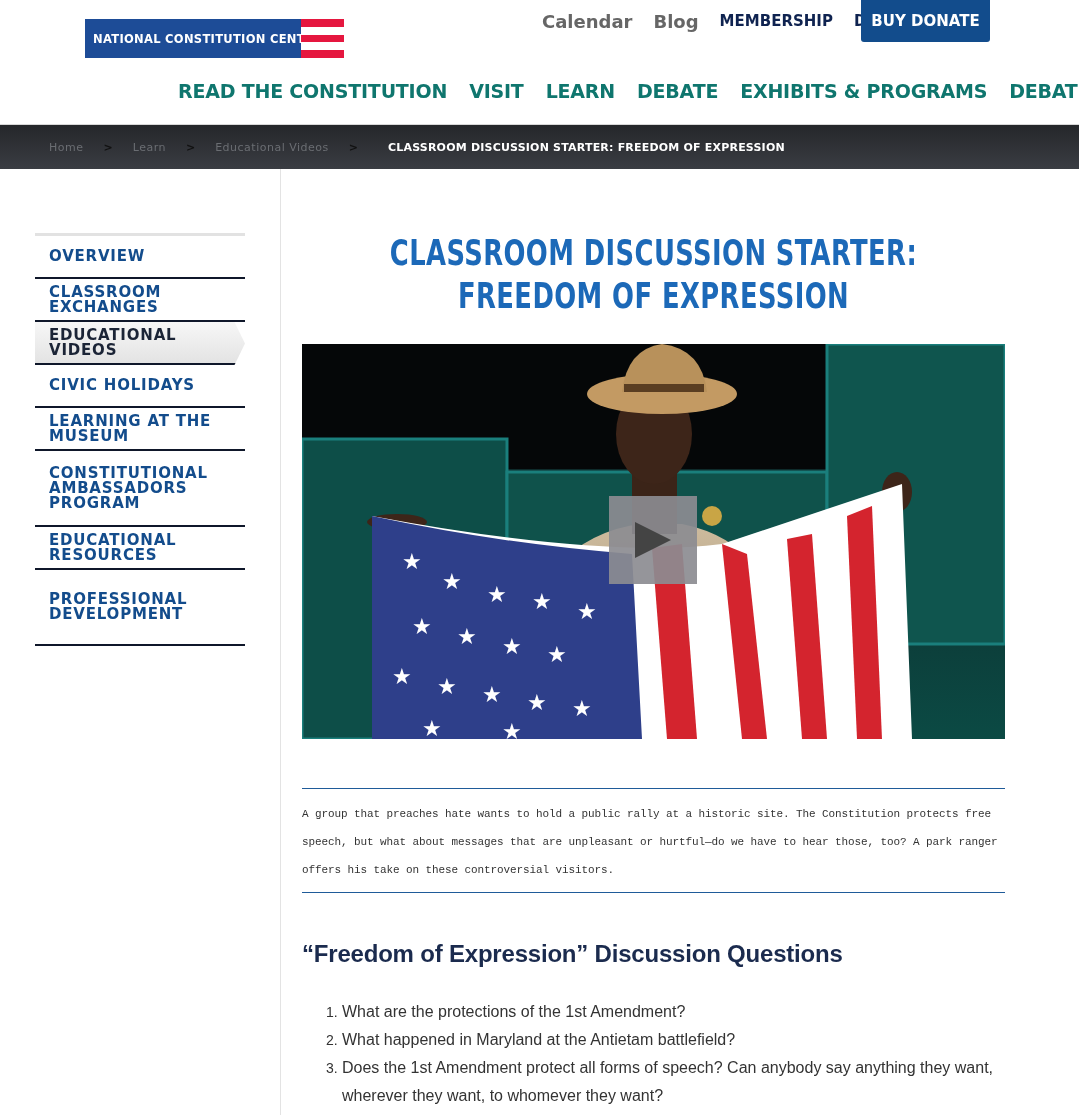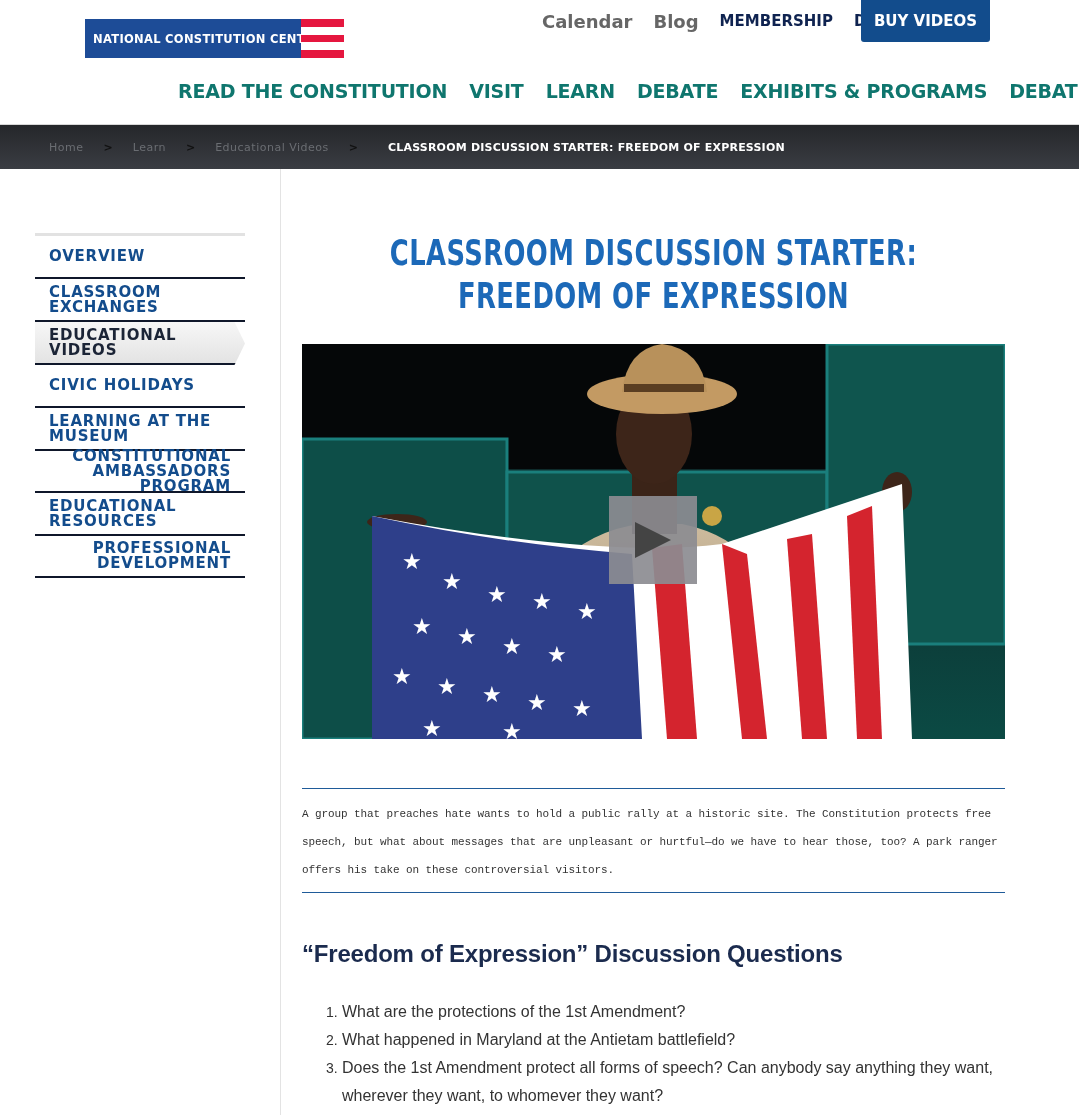--- a/index.html
+++ b/index.html
@@ -29,21 +29,21 @@
   .breadcrumb-bar { position: absolute; left: 0; top: 124px; width: 1079px; height: 45px; background: linear-gradient(#25272a, #3a3d43); border-top: 1px solid #d8d8d8; display: flex; align-items: center; padding-left: 49px; gap: 8px; }
   .bc-link { font-family: "DejaVu Sans", sans-serif; font-size: 11px; color: #6a6d72; letter-spacing: 0.5px; }
   .bc-sep { font-family: "DejaVu Sans", sans-serif; font-size: 11px; font-weight: bold; color: #111; margin: 0 12px; }
   .bc-current { font-family: "DejaVu Sans", sans-serif; font-size: 11px; font-weight: bold; color: #fff; margin-left: 10px; letter-spacing: 0.2px; }
 
   
   .sidebar-divider { position: absolute; left: 280px; top: 169px; width: 1px; height: 946px; background: #e3e3e3; }
   .sidebar { position: absolute; left: 35px; top: 233px; width: 210px; border-top: 3px solid #e2e2e2; }
   .side-item { display: flex; align-items: center; padding: 0 14px; border-bottom: 2px solid #0f172a; font-family: "DejaVu Sans", sans-serif; font-weight: bold; font-size: 15px; letter-spacing: 0.8px; color: #134c8c; line-height: 15px; }
   .side-item.h1 { height: 43px; }
-  .side-item.h2 { height: 42px; text-align: right; }
+  .side-item.h2 { height: 76px; }
   .side-item.active { color: #1b2436; background: linear-gradient(#f7f7f7, #e3e3e3); clip-path: polygon(0 0, 95% 0, 100% 50%, 95% 100%, 0 100%); }
 
   
   .page-title { position: absolute; left: 302px; top: 232px; width: 703px; text-align: center; font-family: "DejaVu Sans Condensed", "DejaVu Sans", sans-serif; font-stretch: condensed; font-size: 35px; line-height: 43px; color: #1c69b8; letter-spacing: 0.5px; transform: scaleX(0.82); transform-origin: center; }
 
   .video { position: absolute; left: 302px; top: 344px; width: 703px; height: 395px; overflow: hidden; background: #0d4a44; }
   .video svg { display: block; }
   .play-btn { position: absolute; left: 307px; top: 152px; width: 88px; height: 88px; background: rgba(140,140,145,0.92); display: flex; align-items: center; justify-content: center; }
 
   .desc { position: absolute; left: 302px; top: 788px; width: 703px; border-top: 1px solid #1f5b99; border-bottom: 1px solid #1f5b99; padding: 11px 0 8px; font-family: Liberation Mono, monospace; font-size: 11px; line-height: 28px; color: #333; letter-spacing: -0.1px; }
@@ -69,21 +69,21 @@
         <span class="r"></span>
     </div>
   </div>
 
   <nav class="util-nav">
     <a class="util-link">Calendar</a>
     <a class="util-link">Blog</a>
     <a class="util-link strong">MEMBERSHIP</a>
     <a class="util-link strong">DONATE</a>
   </nav>
-  <a class="buy-btn">BUY VIDEOS</a>
+  <a class="buy-btn">BUY DONATE</a>
 
   <nav class="main-nav">
     <a class="main-nav-item">READ THE CONSTITUTION</a>
     <a class="main-nav-item">VISIT</a>
     <a class="main-nav-item">LEARN</a>
     <a class="main-nav-item">DEBATE</a>
     <a class="main-nav-item">EXHIBITS &amp; PROGRAMS</a>
     <a class="main-nav-item">DEBATE</a>
     <span class="search-icon">
       <svg width="16" height="16" viewBox="0 0 16 16">

